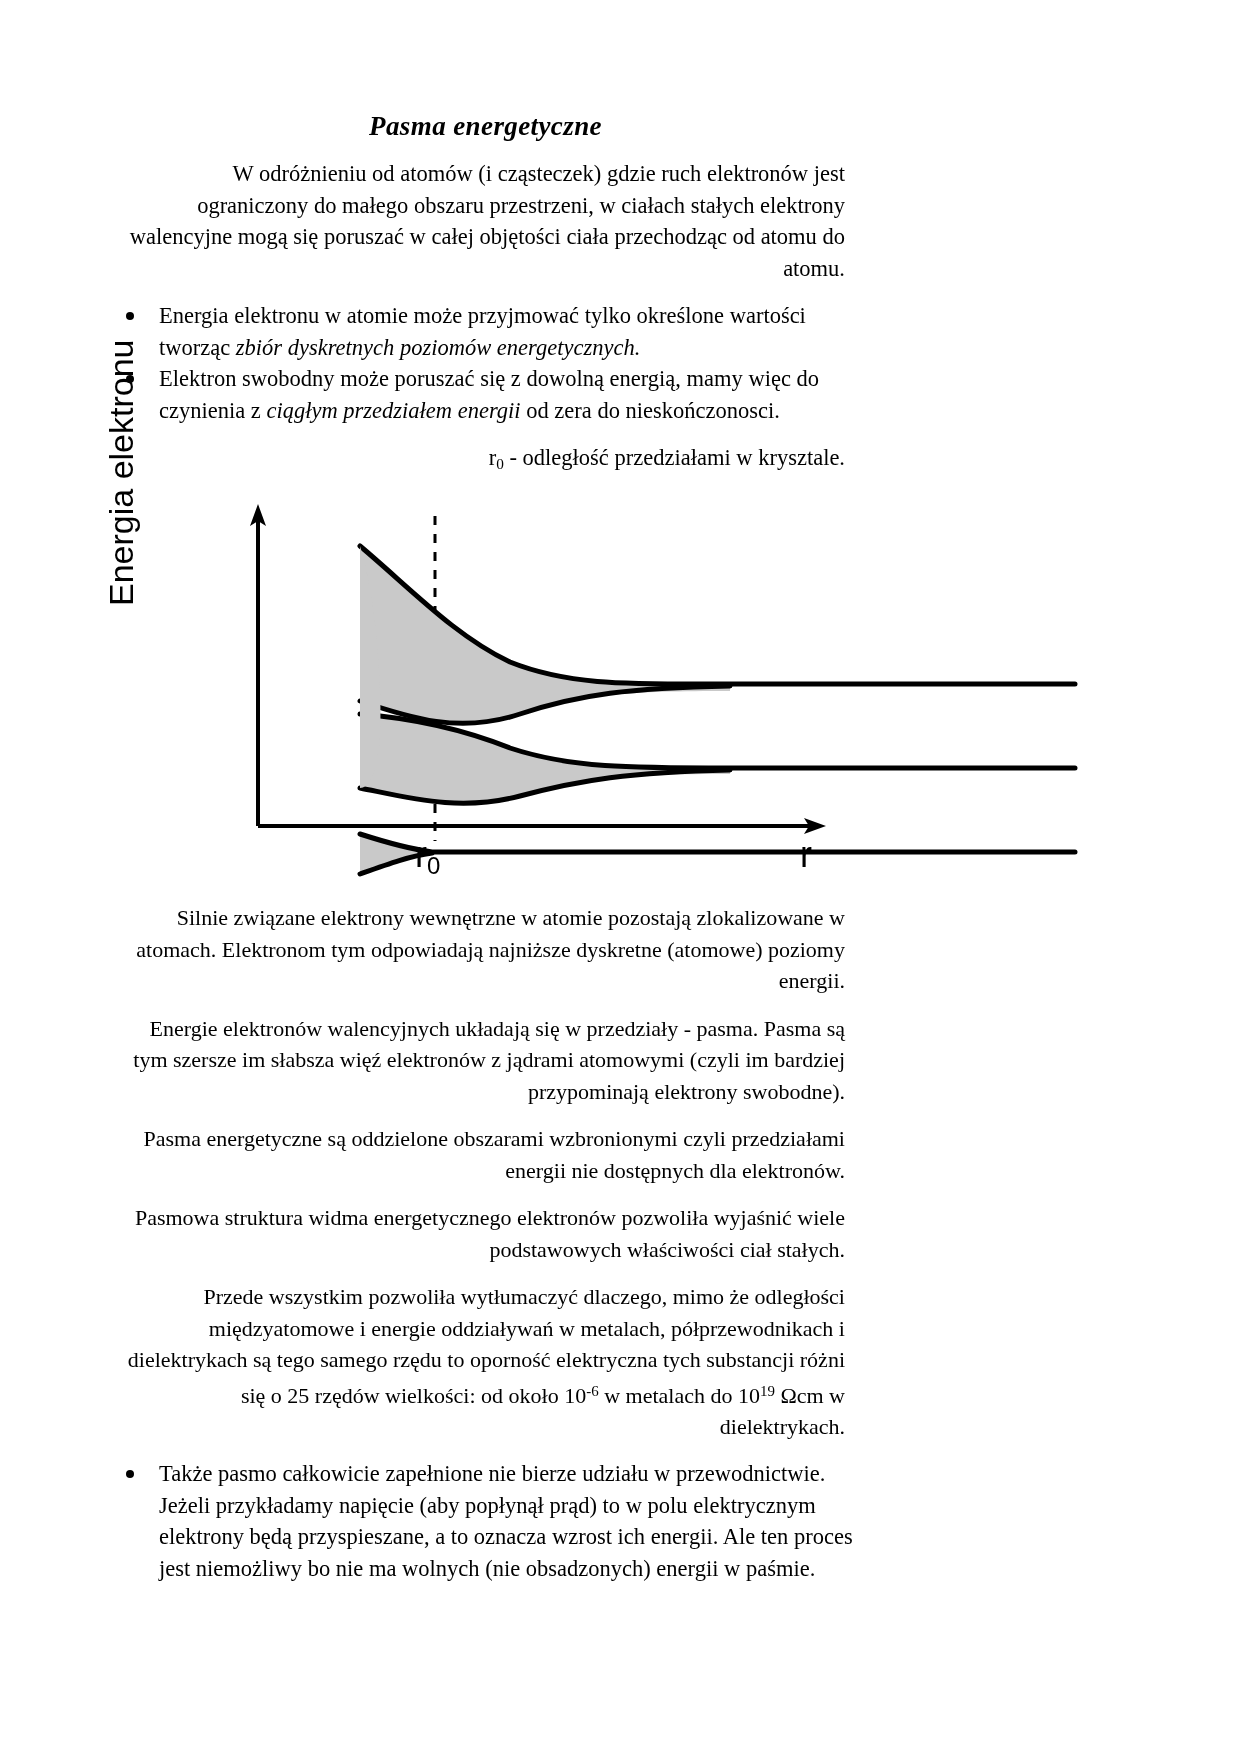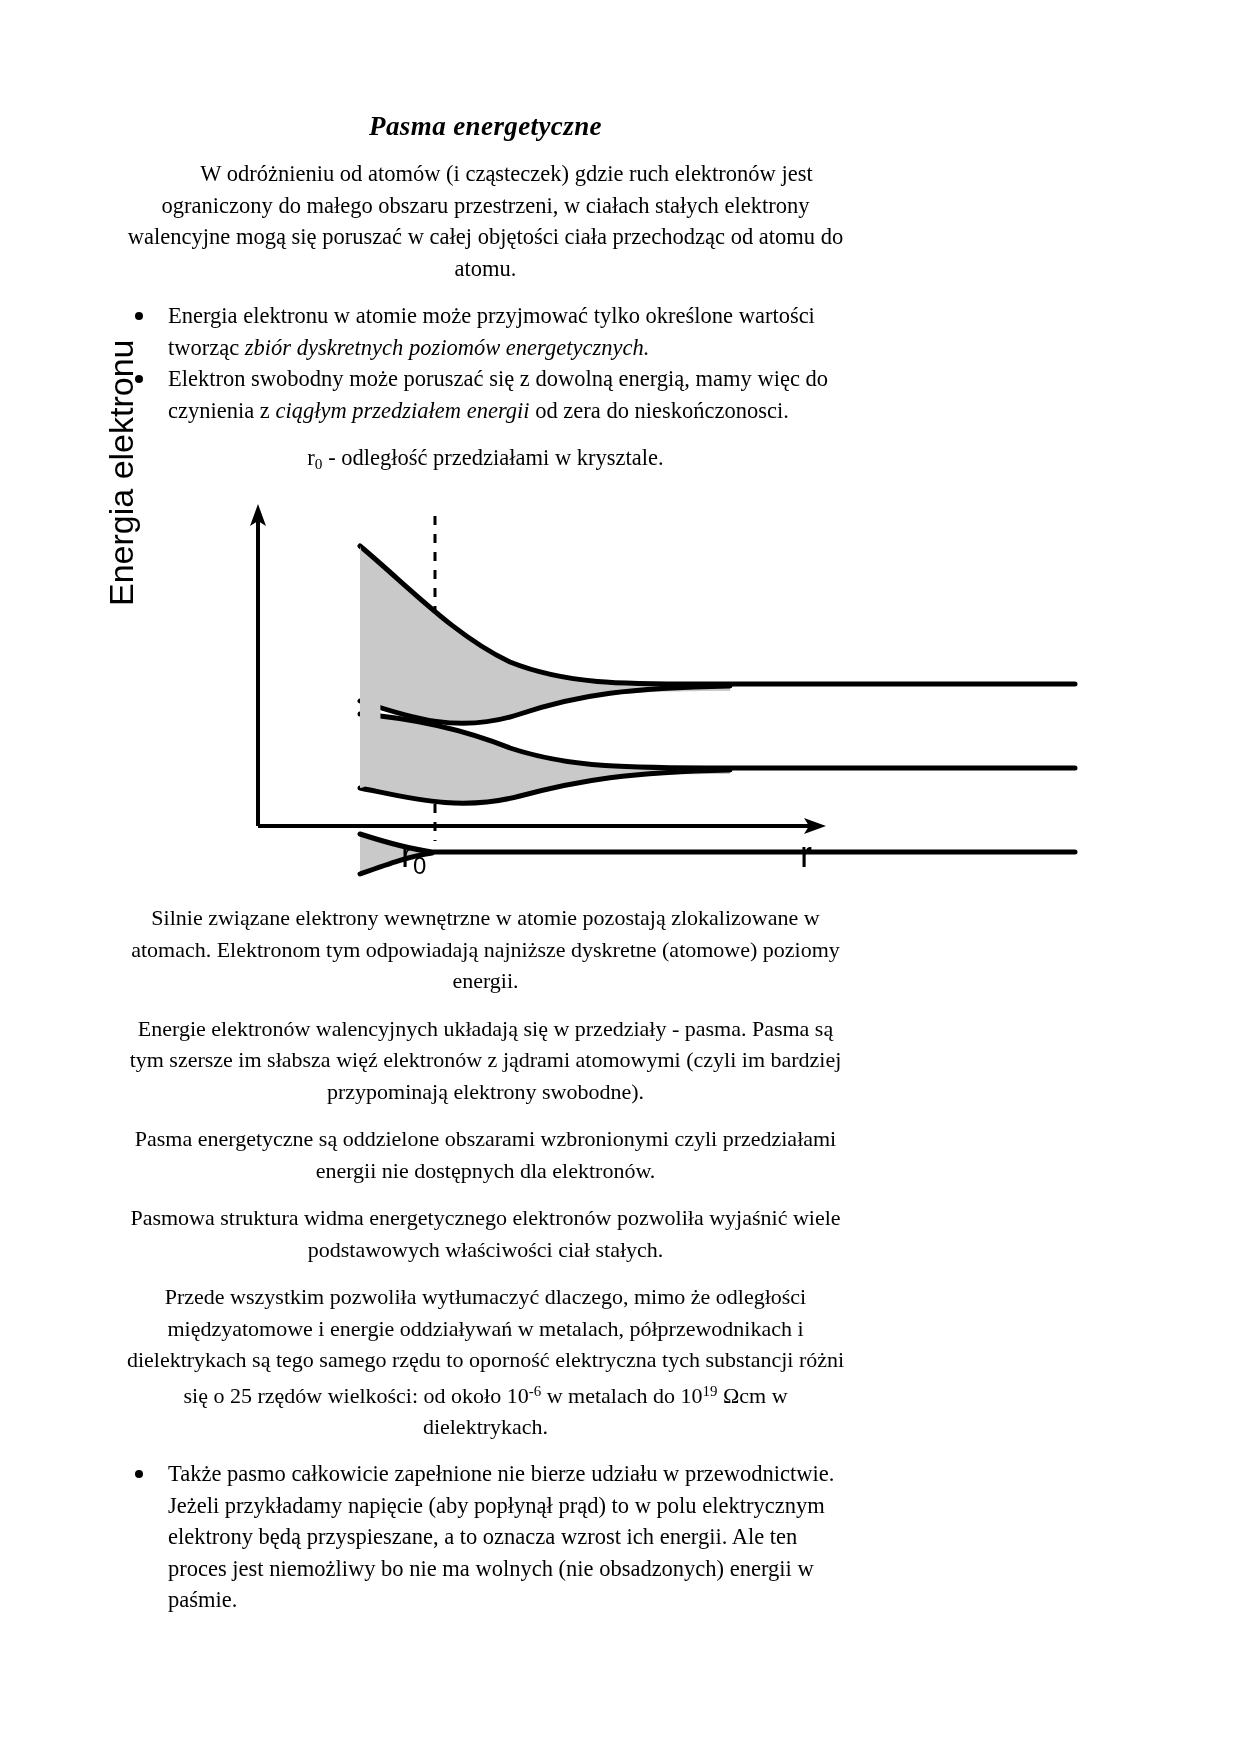--- a/index.html
+++ b/index.html
@@ -27,29 +27,29 @@
     font-style: italic;
     font-size: 27px;
     letter-spacing: 0.4px;
     margin: 0 0 14px 0;
     line-height: 1.2;
   }
   p.para {
     margin: 16px;
     font-size: 22.5px;
     line-height: 31.5px;
-    text-align: center;
+    text-align: right;
   }
   p.para.indent::before {
     content: "";
     display: inline-block;
     width: 42px;
   }
   ul.bullets {
-    margin: 12px;
+    margin: 3px;
     padding: 0;
     list-style: none;
     font-family: Liberation Serif, serif;
   }
   ul.bullets > li {
     position: relative;
     padding-left: 46px;
     font-size: 22.5px;
     line-height: 31.5px;
     margin: 0;
@@ -151,21 +151,21 @@
         <path d="M 250,338 C 278,347 300,353 322,356 L 965,356" fill="none" stroke="#000" stroke-width="5" stroke-linecap="round"></path>
         <path d="M 250,378 C 278,368 300,360 322,357" fill="none" stroke="#000" stroke-width="5" stroke-linecap="round"></path>
       </g>
     </svg>
 
     <div style="position:absolute; left:-8px; top:110px; transform:rotate(-90deg); transform-origin:left top;
                 font-family:'Liberation Sans','DejaVu Sans',sans-serif; font-size:34px; white-space:nowrap;">
       <span>Energia elektronu</span>
     </div>
 
-    <div style="position:absolute; left:291px; top:338px;
+    <div style="position:absolute; left:305px; top:338px;
                 font-family:'Liberation Sans','DejaVu Sans',sans-serif; font-size:36px; white-space:nowrap;">
       <span>r</span><span style="font-size:24px; vertical-align:-7px;">0</span>
     </div>
 
     <div style="position:absolute; left:690px; top:338px;
                 font-family:'Liberation Sans','DejaVu Sans',sans-serif; font-size:36px;">
       <span>r</span>
     </div>
   </div>
 

